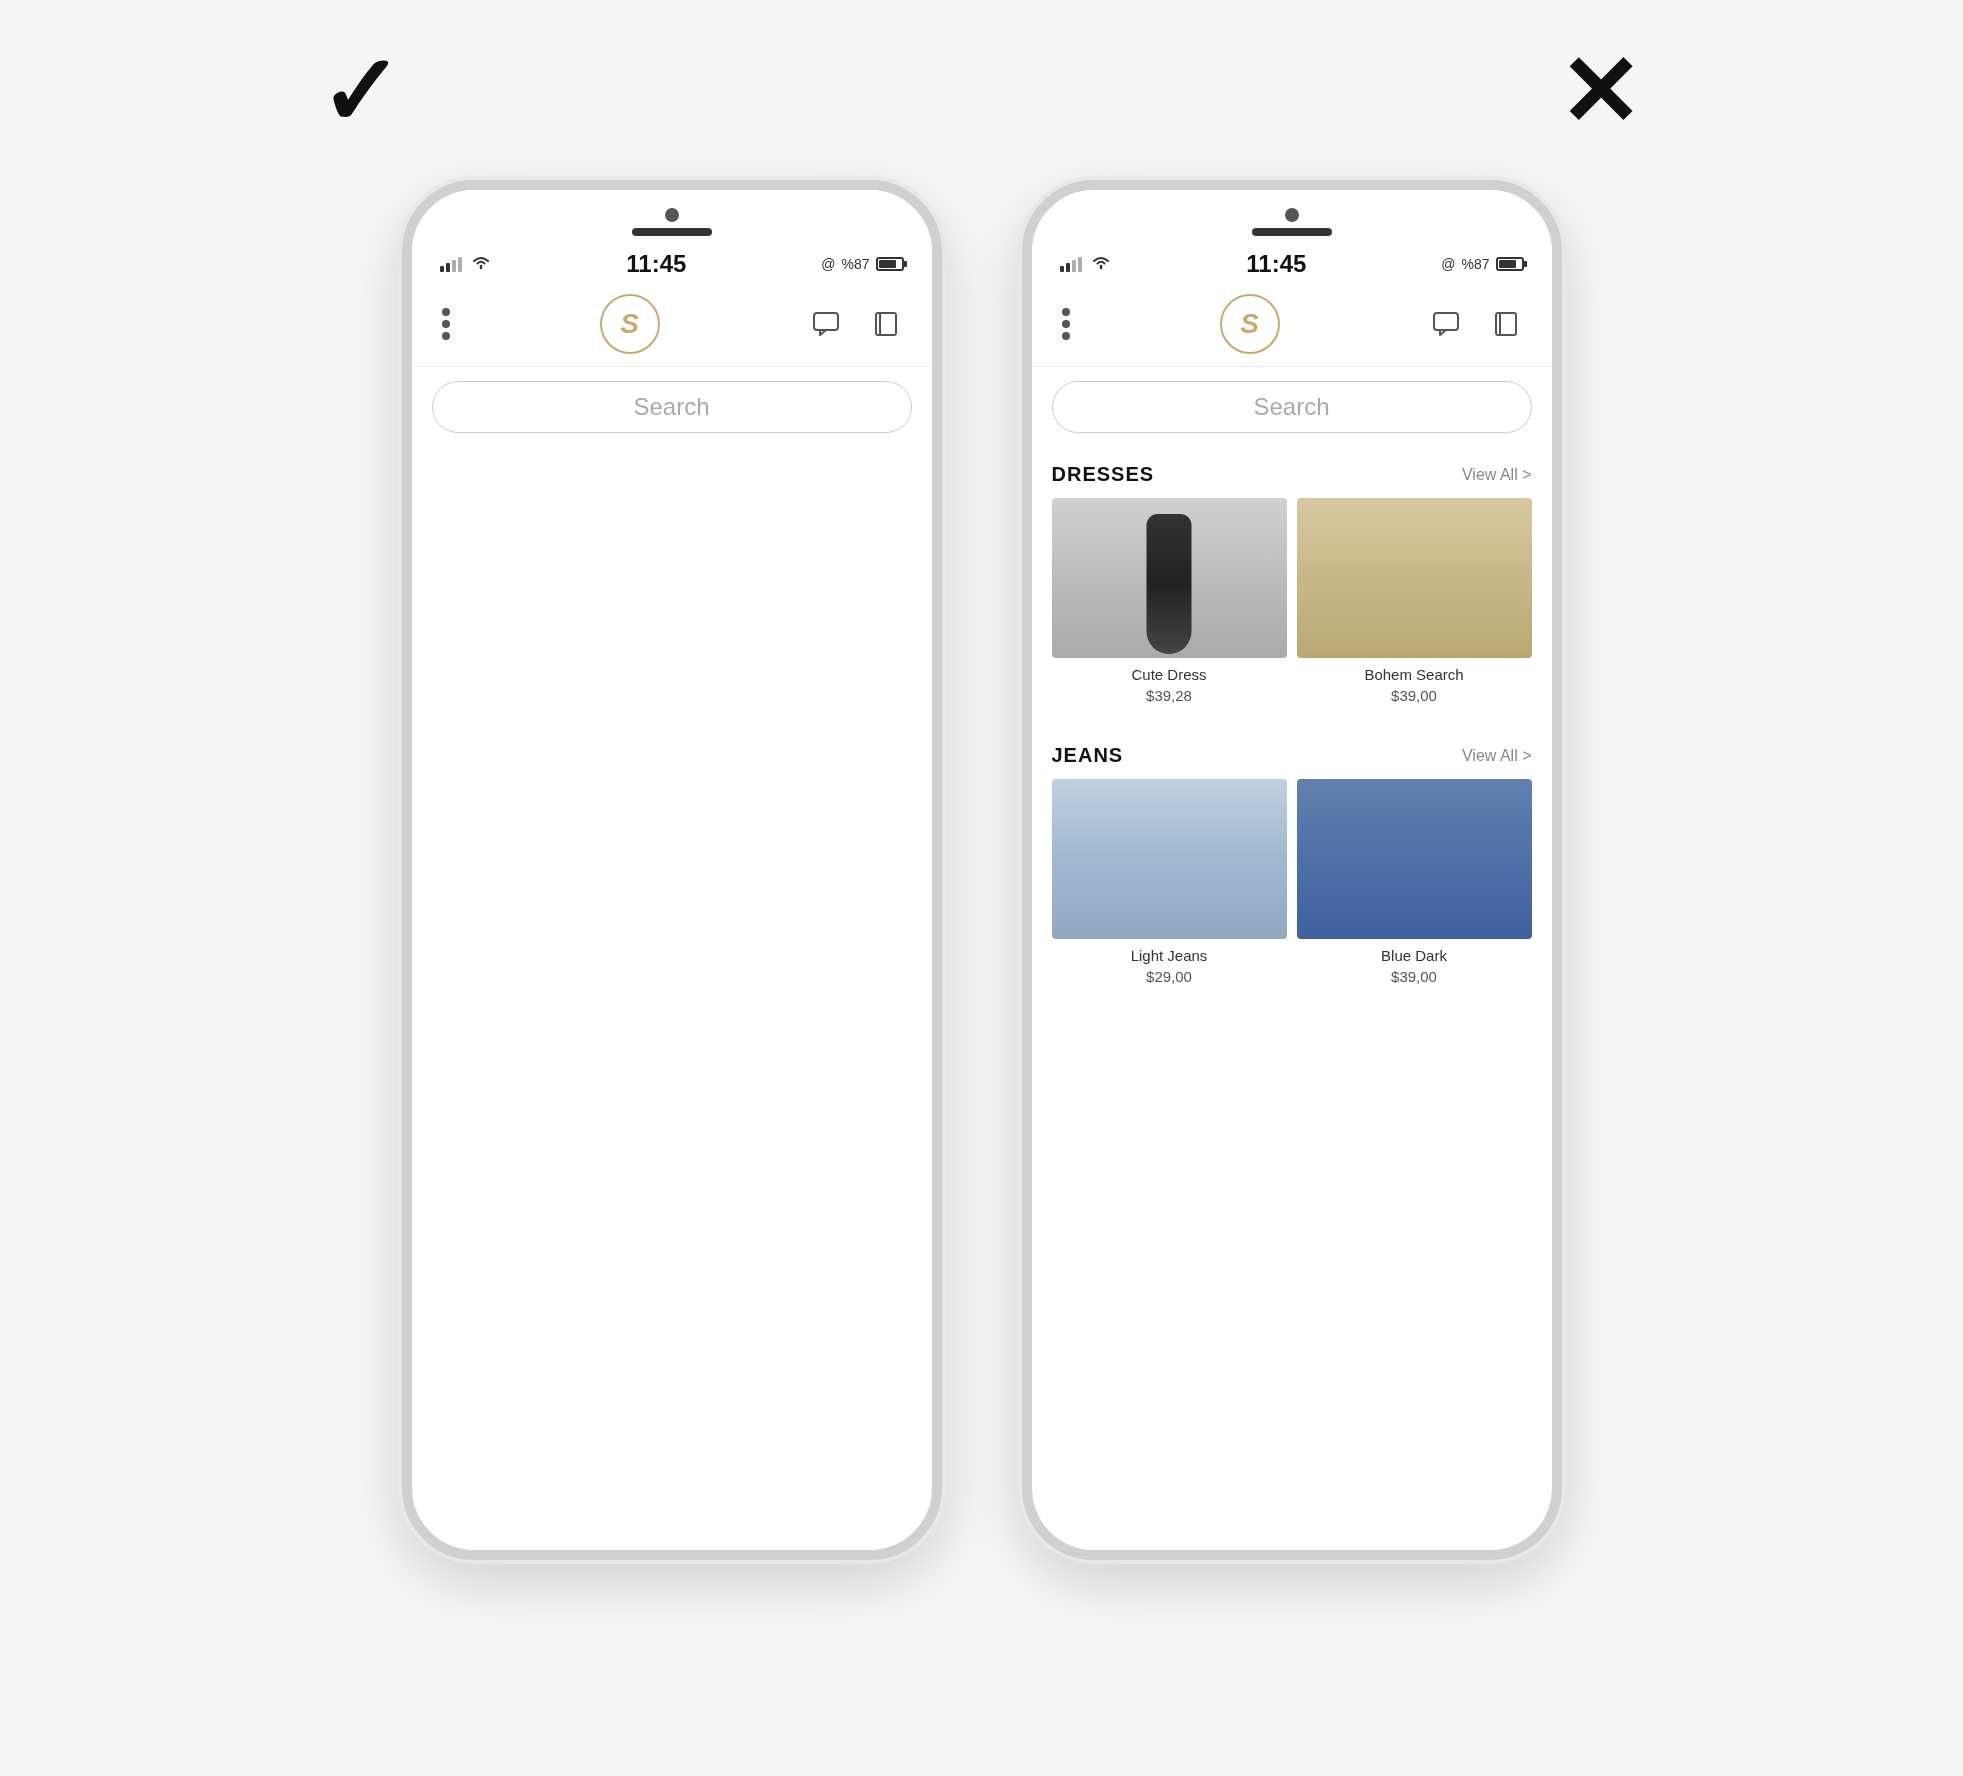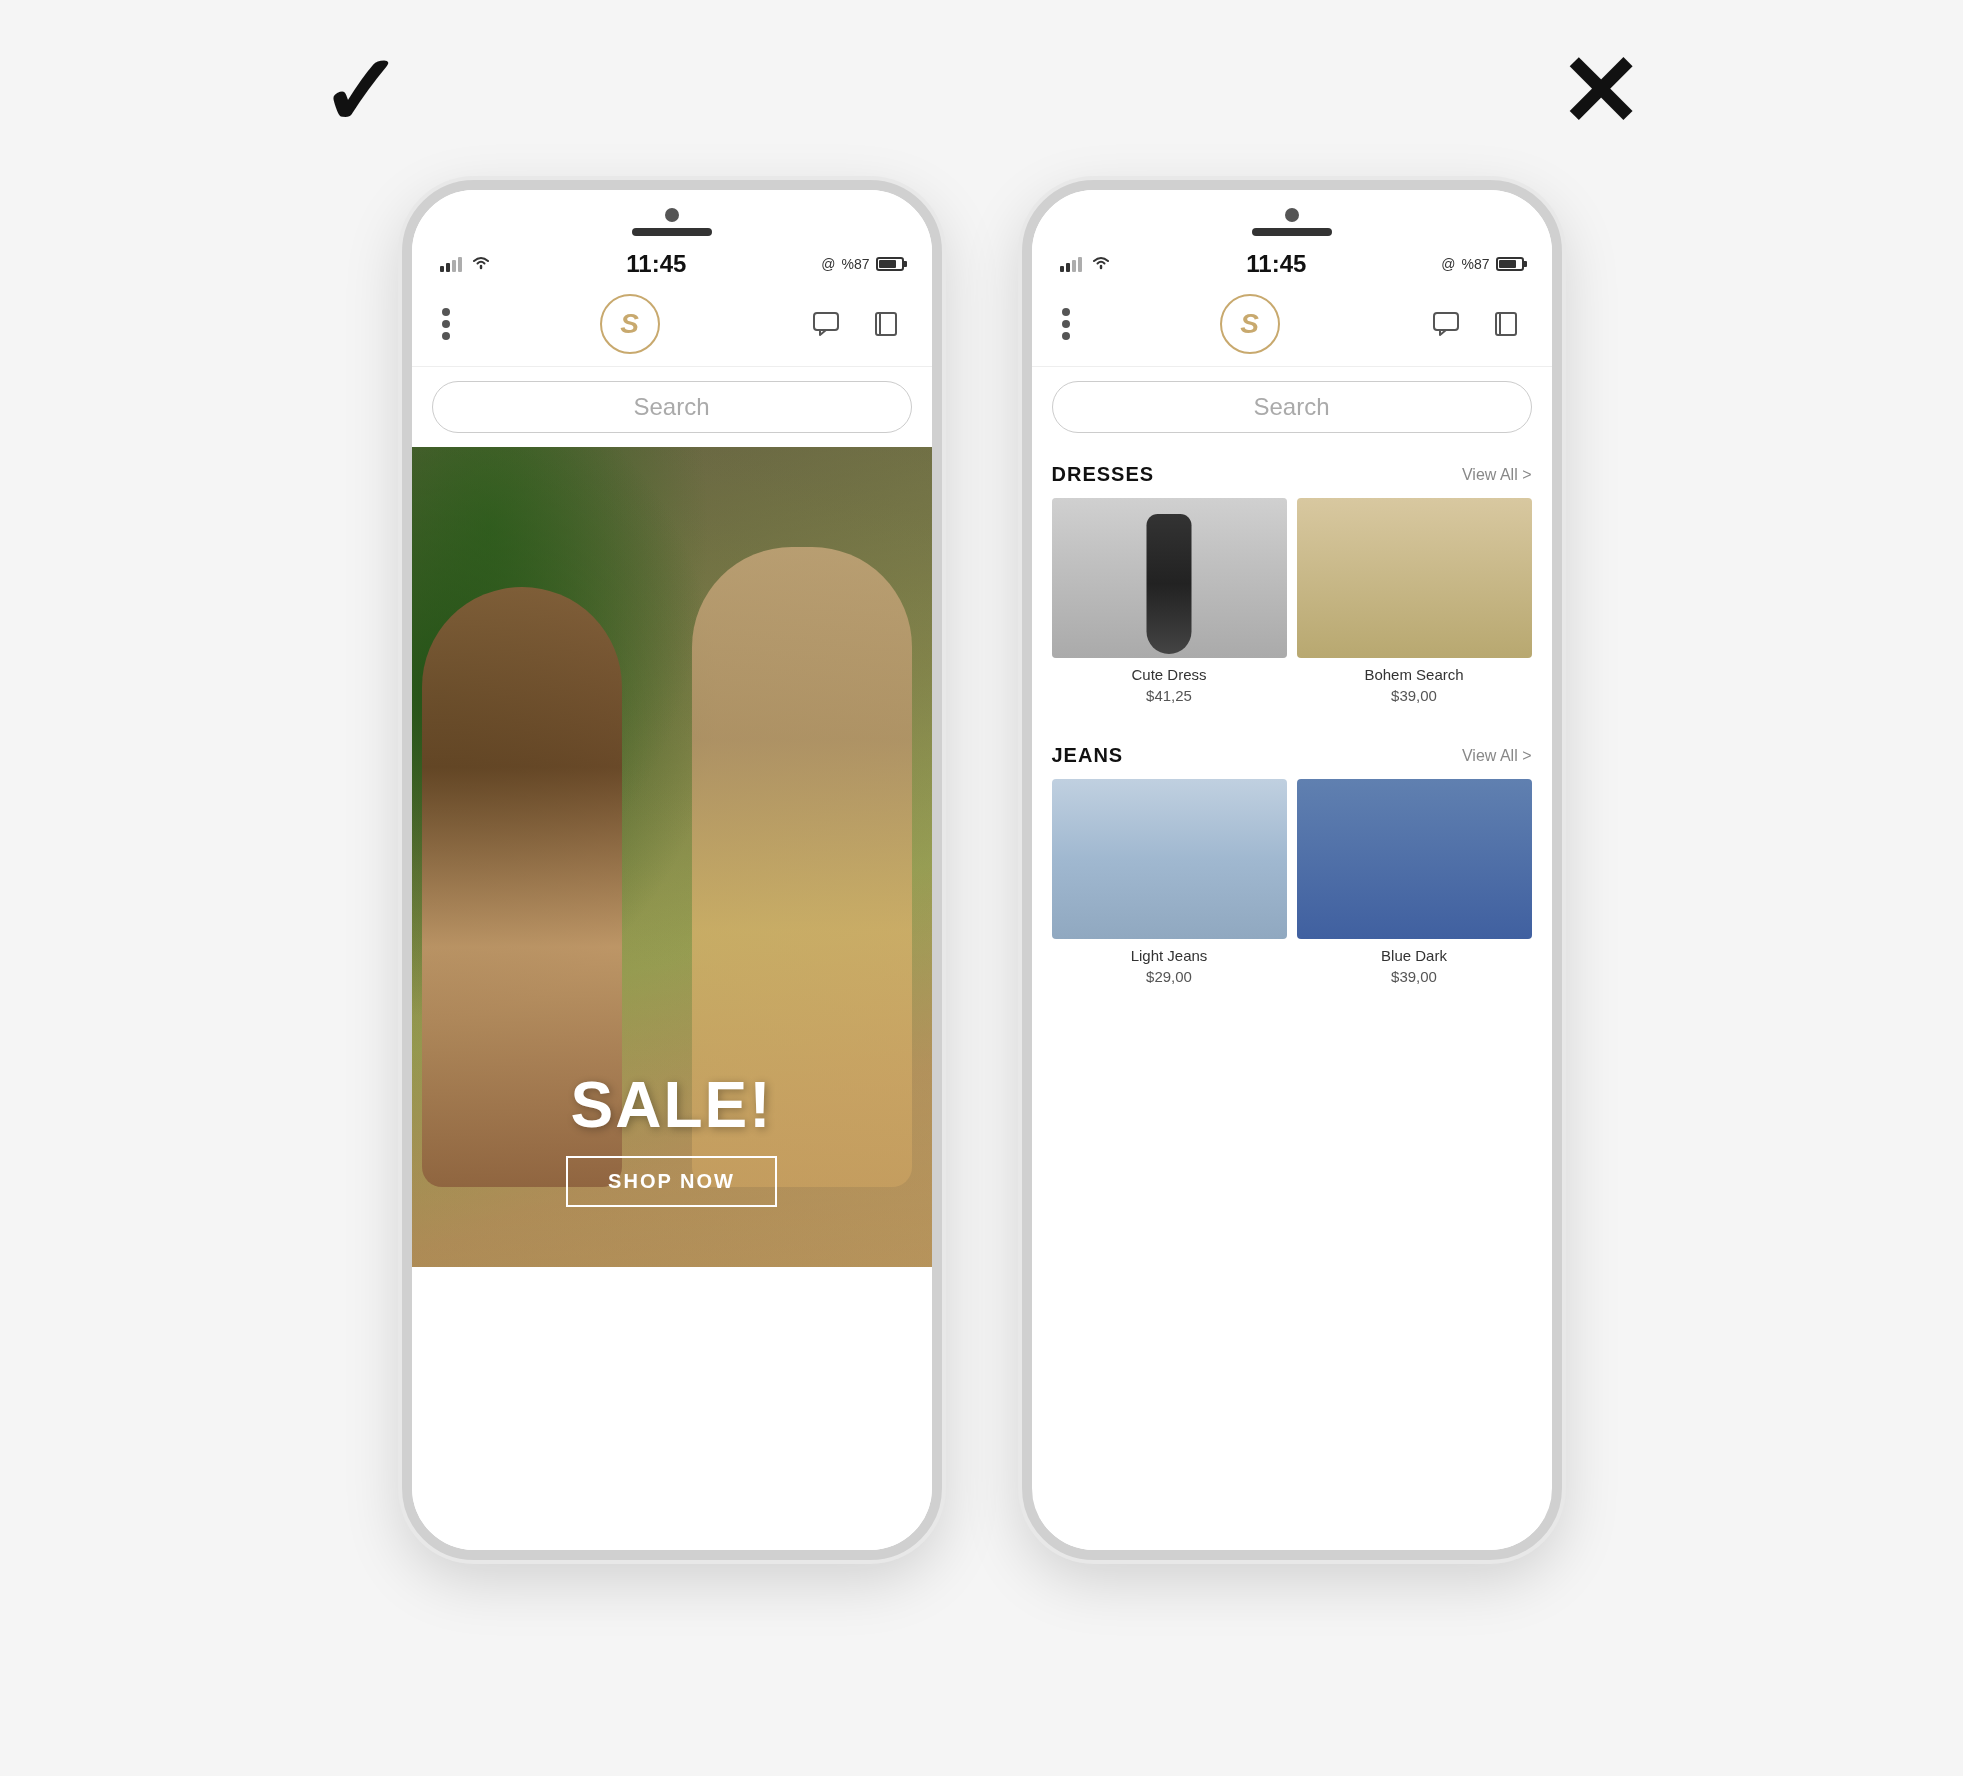--- a/index.html
+++ b/index.html
@@ -542,32 +542,20 @@
           </div>
         </div>
       </div>
 
       <div class="search-bar-container">
         <div class="search-bar">
           <span>Search</span>
         </div>
       </div>
 
-      <div class="phone-content">
-        <div class="sale-banner">
-          <div class="sale-image-overlay"></div>
-
-          <div class="model-left"></div>
-          <div class="model-right"></div>
-          <div class="sale-text-area">
-            <div class="sale-title">SALE!</div>
-            <div class="shop-now-btn">SHOP NOW</div>
-          </div>
-        </div>
-      </div>
 
       <div class="phone-bottom-space"></div>
     </div>
   </div>
 
   <div class="phone-section">
     <div class="phone-frame right-phone">
 
       <div class="phone-top">
         <div class="phone-camera-dot"></div>
@@ -637,21 +625,21 @@
               <span class="category-title">DRESSES</span>
               <span class="view-all">View All &gt;</span>
             </div>
             <div class="product-grid">
 
               <div class="product-card">
                 <div class="product-image">
                   <div class="product-img-dress1"></div>
                 </div>
                 <span class="product-name">Cute Dress</span>
-                <span class="product-price">$41,25</span>
+                <span class="product-price">$39,28</span>
               </div>
 
               <div class="product-card">
                 <div class="product-image">
                   <div class="product-img-dress2"></div>
                 </div>
                 <span class="product-name">Bohem Search</span>
                 <span class="product-price">$39,00</span>
               </div>
 

